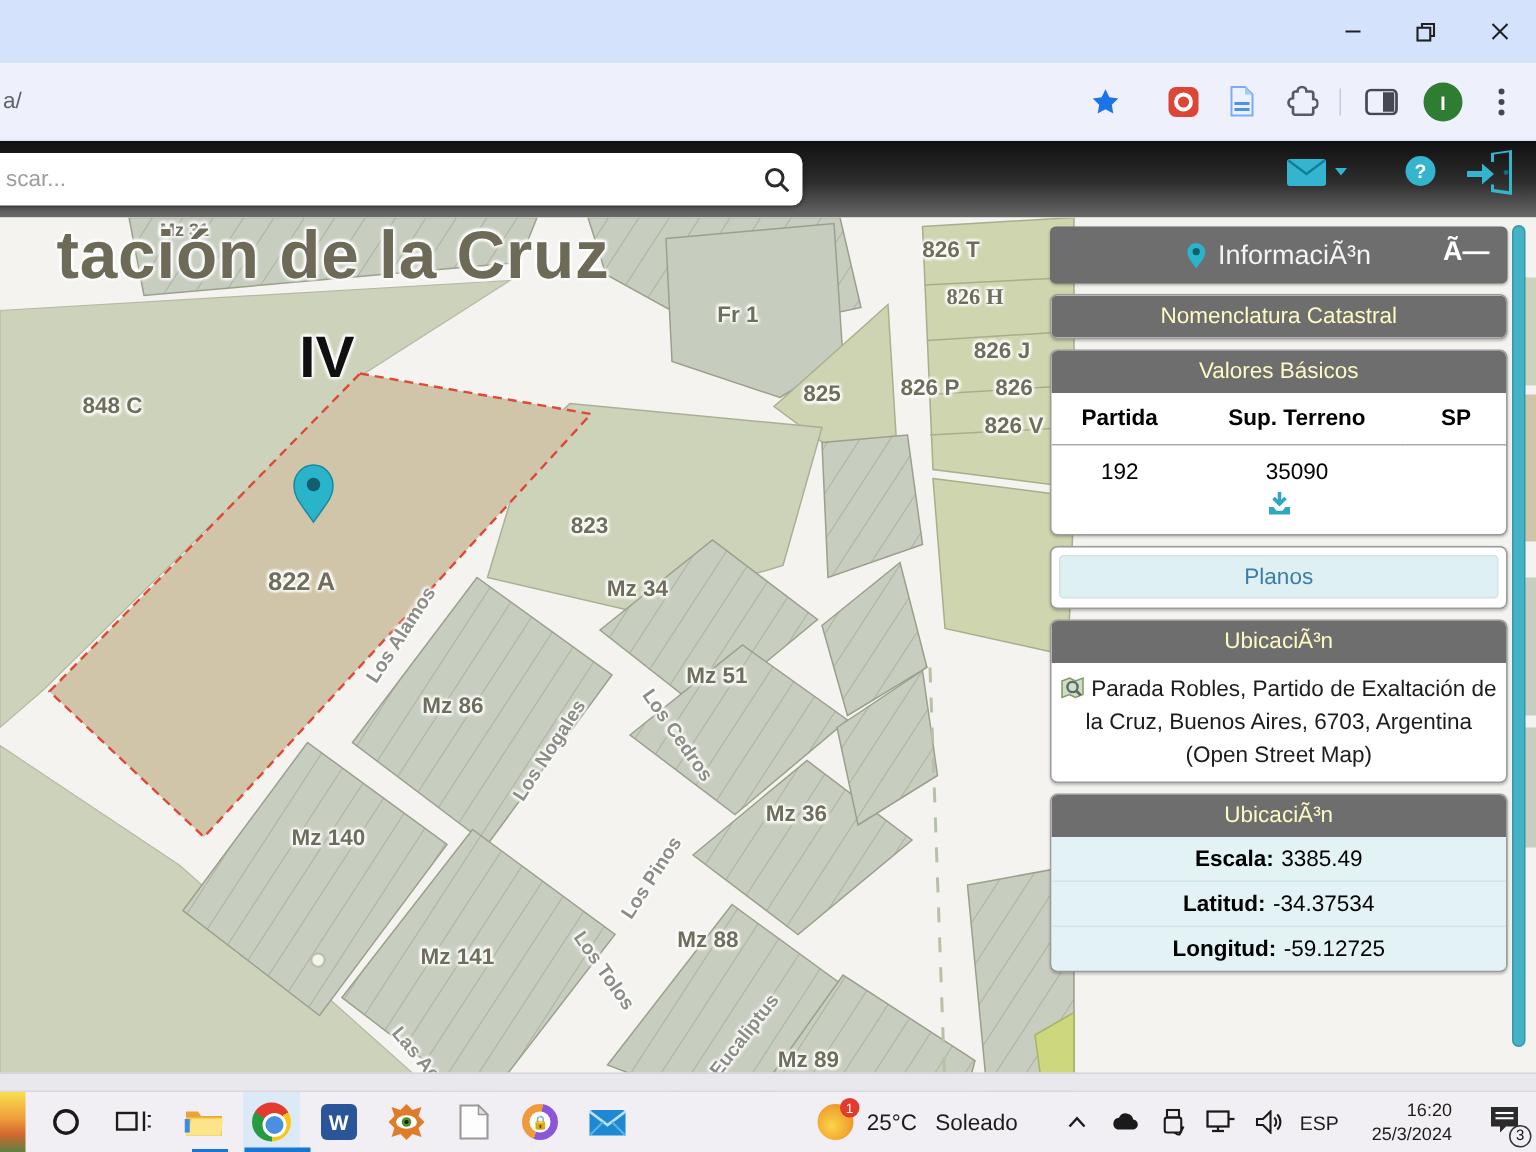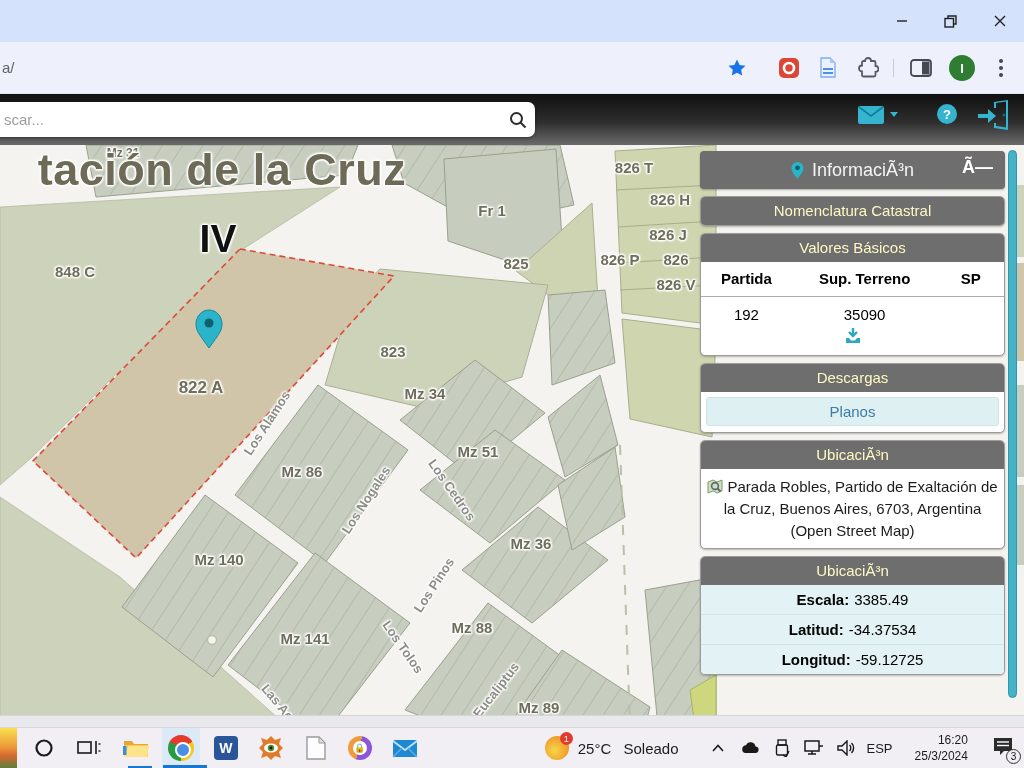--- a/index.html
+++ b/index.html
@@ -236,23 +236,23 @@
       <g transform="translate(209,203)">
         <path d="M0,0 C-10,-14 -13,-17 -13,-24 C-13,-32 -7,-38 0,-38 C7,-38 13,-32 13,-24 C13,-17 10,-14 0,0 Z" fill="#29b4c9" stroke="#17899e" stroke-width="1"></path>
         <circle cx="0" cy="-25" r="4.5" fill="#115e6e"></circle>
       </g>
     </svg>
     <div id="map-labels">
         <span class="mlbl tiny" style="left: 123px; top: 8px; transform: translate(-50%, -50%) rotate(0deg);">Mz 31</span>
         <span class="mlbl title" style="left: 222px; top: 25px; transform: translate(-50%, -50%) rotate(0deg);">tación de la Cruz</span>
         <span class="mlbl roman" style="left: 218px; top: 94px; transform: translate(-50%, -50%) rotate(0deg);">IV</span>
         <span class="mlbl " style="left: 492px; top: 65px; transform: translate(-50%, -50%) rotate(0deg);">Fr 1</span>
-        <span class="mlbl " style="left: 516px; top: 118px; transform: translate(-50%, -50%) rotate(0deg);">825</span>
+        <span class="mlbl " style="left: 548px; top: 118px; transform: translate(-50%, -50%) rotate(0deg);">825</span>
         <span class="mlbl small" style="left: 634px; top: 22px; transform: translate(-50%, -50%) rotate(0deg);">826 T</span>
-        <span class="mlbl small" style="left: 670px; top: 54px; transform: translate(-50%, -50%) rotate(0deg);">826 H</span>
+        <span class="mlbl small" style="left: 650px; top: 54px; transform: translate(-50%, -50%) rotate(0deg); font-family: Liberation Serif, serif;">826 H</span>
         <span class="mlbl small" style="left: 668px; top: 89px; transform: translate(-50%, -50%) rotate(0deg);">826 J</span>
         <span class="mlbl small" style="left: 620px; top: 114px; transform: translate(-50%, -50%) rotate(0deg);">826 P</span>
         <span class="mlbl small" style="left: 676px; top: 114px; transform: translate(-50%, -50%) rotate(0deg);">826</span>
         <span class="mlbl small" style="left: 676px; top: 139px; transform: translate(-50%, -50%) rotate(0deg);">826 V</span>
         <span class="mlbl " style="left: 75px; top: 126px; transform: translate(-50%, -50%) rotate(0deg);">848 C</span>
         <span class="mlbl big" style="left: 201px; top: 243px; transform: translate(-50%, -50%) rotate(0deg);">822 A</span>
         <span class="mlbl " style="left: 393px; top: 206px; transform: translate(-50%, -50%) rotate(0deg);">823</span>
         <span class="mlbl " style="left: 425px; top: 248px; transform: translate(-50%, -50%) rotate(0deg);">Mz 34</span>
         <span class="mlbl " style="left: 478px; top: 306px; transform: translate(-50%, -50%) rotate(0deg);">Mz 51</span>
         <span class="mlbl " style="left: 531px; top: 398px; transform: translate(-50%, -50%) rotate(0deg);">Mz 36</span>
@@ -305,21 +305,20 @@
         </table>
       <div class="dl-wrap" style="text-align:center">
         <svg width="18" height="17">
             <path d="M9,1 v7 M5,5 l4,4 4,-4" fill="none" stroke="#2fa7c0" stroke-width="2.4"></path>
             <path d="M2,11 l3,0 2,2.5 4,0 2,-2.5 3,0 0,5 -14,0 z" fill="#2fa7c0"></path>
           </svg>
       </div>
     </div>
 
     <div class="card">
-      <div class="card-head">Descargas</div>
       <div class="planos-row">Planos</div>
     </div>
 
     <div class="card">
       <div class="card-head">UbicaciÃ³n</div>
       <div class="card-body dir-text">
         <svg width="16" height="15" style="vertical-align:-2px">
             <path d="M1,3 L6,1 L10,3 L15,1 V12 L10,14 L6,12 L1,14 Z" fill="#cfe0c2" stroke="#7f9a6e" stroke-width="1"></path>
             <circle cx="8" cy="7" r="3.4" fill="none" stroke="#5e6770" stroke-width="1.6"></circle>
             <line x1="10.5" y1="9.5" x2="13.5" y2="12.5" stroke="#5e6770" stroke-width="1.8"></line>

